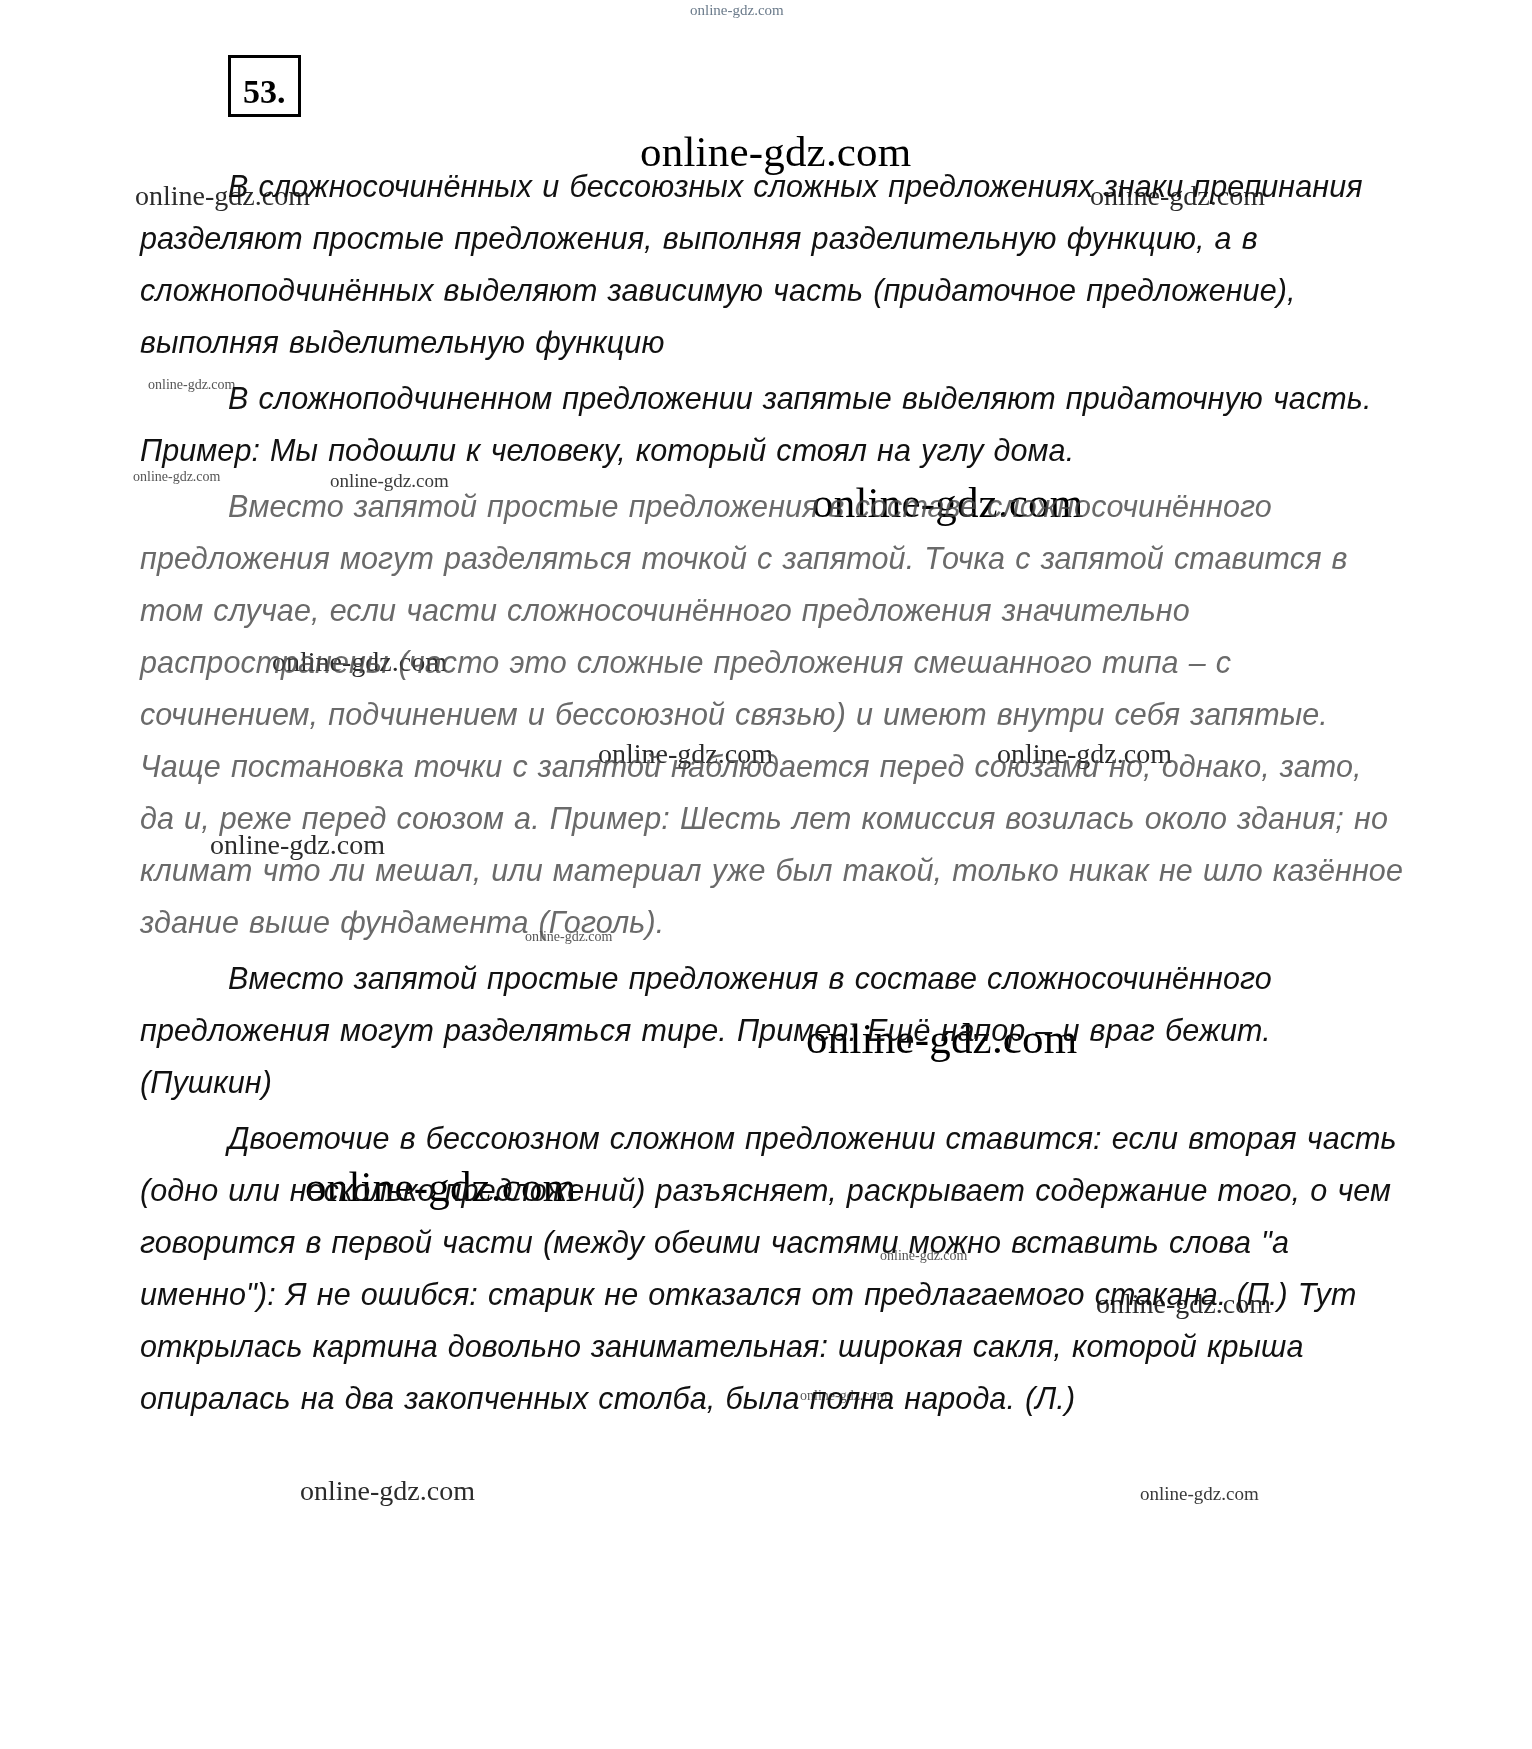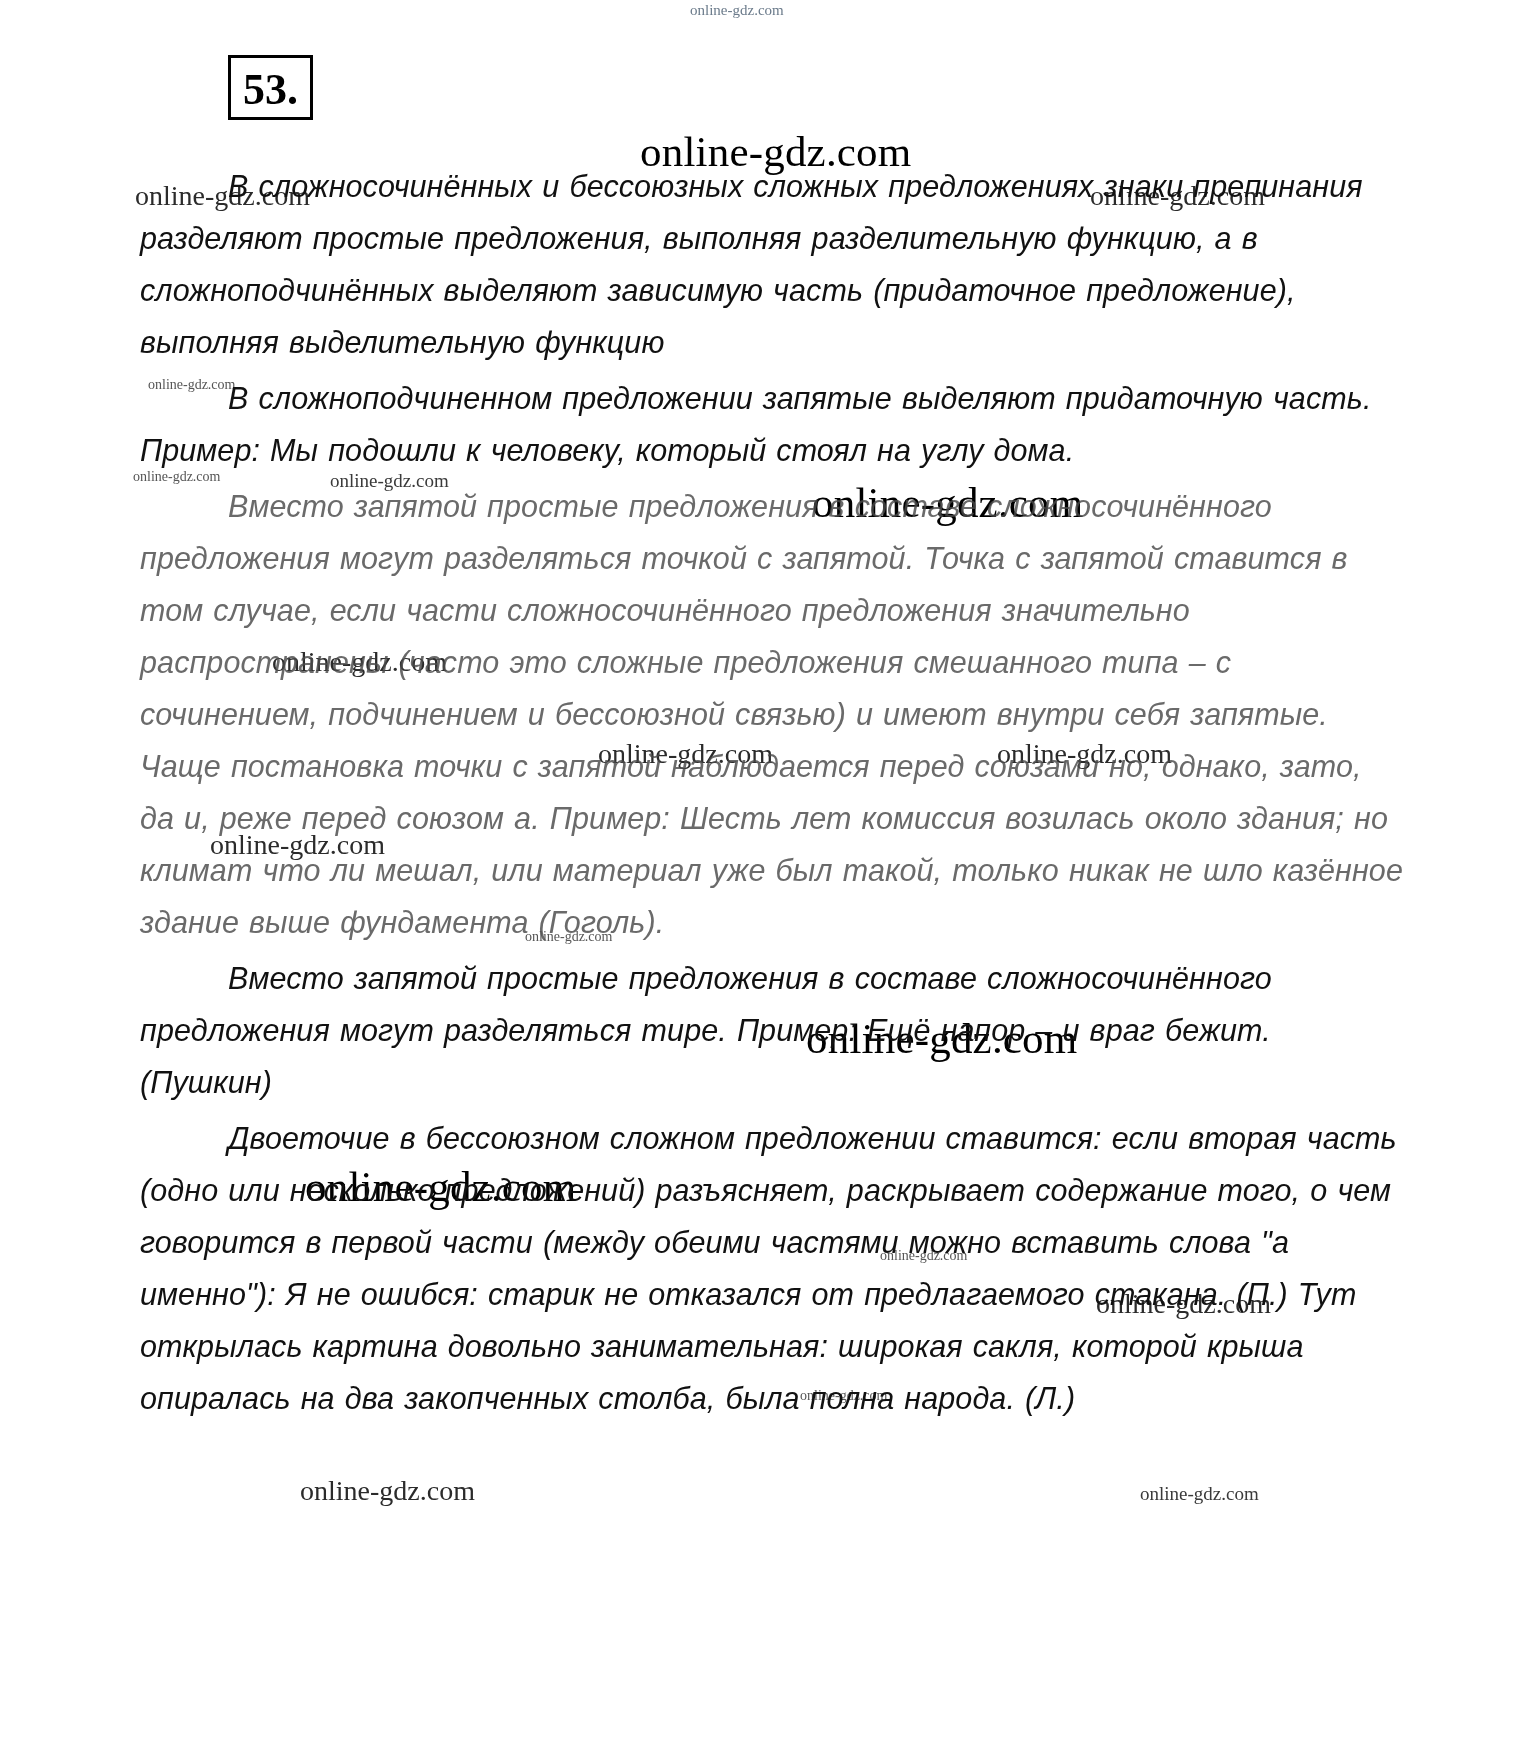--- a/index.html
+++ b/index.html
@@ -19,23 +19,23 @@
     position: absolute;
     inset: 0;
   }
 
   
   .ex-number {
     position: absolute;
     left: 228px;
     top: 55px;
     border: 3px solid #000;
-    padding: 9px 12px 4px 12px;
+    padding: 16px 12px 4px 12px;
     font-family: "Liberation Serif", serif;
-    font-size: 44px;
+    font-size: 34px;
     font-weight: bold;
     line-height: 1.05;
     color: #000;
     background: #fff;
   }
 
   
   .content {
     position: absolute;
     left: 140px;

